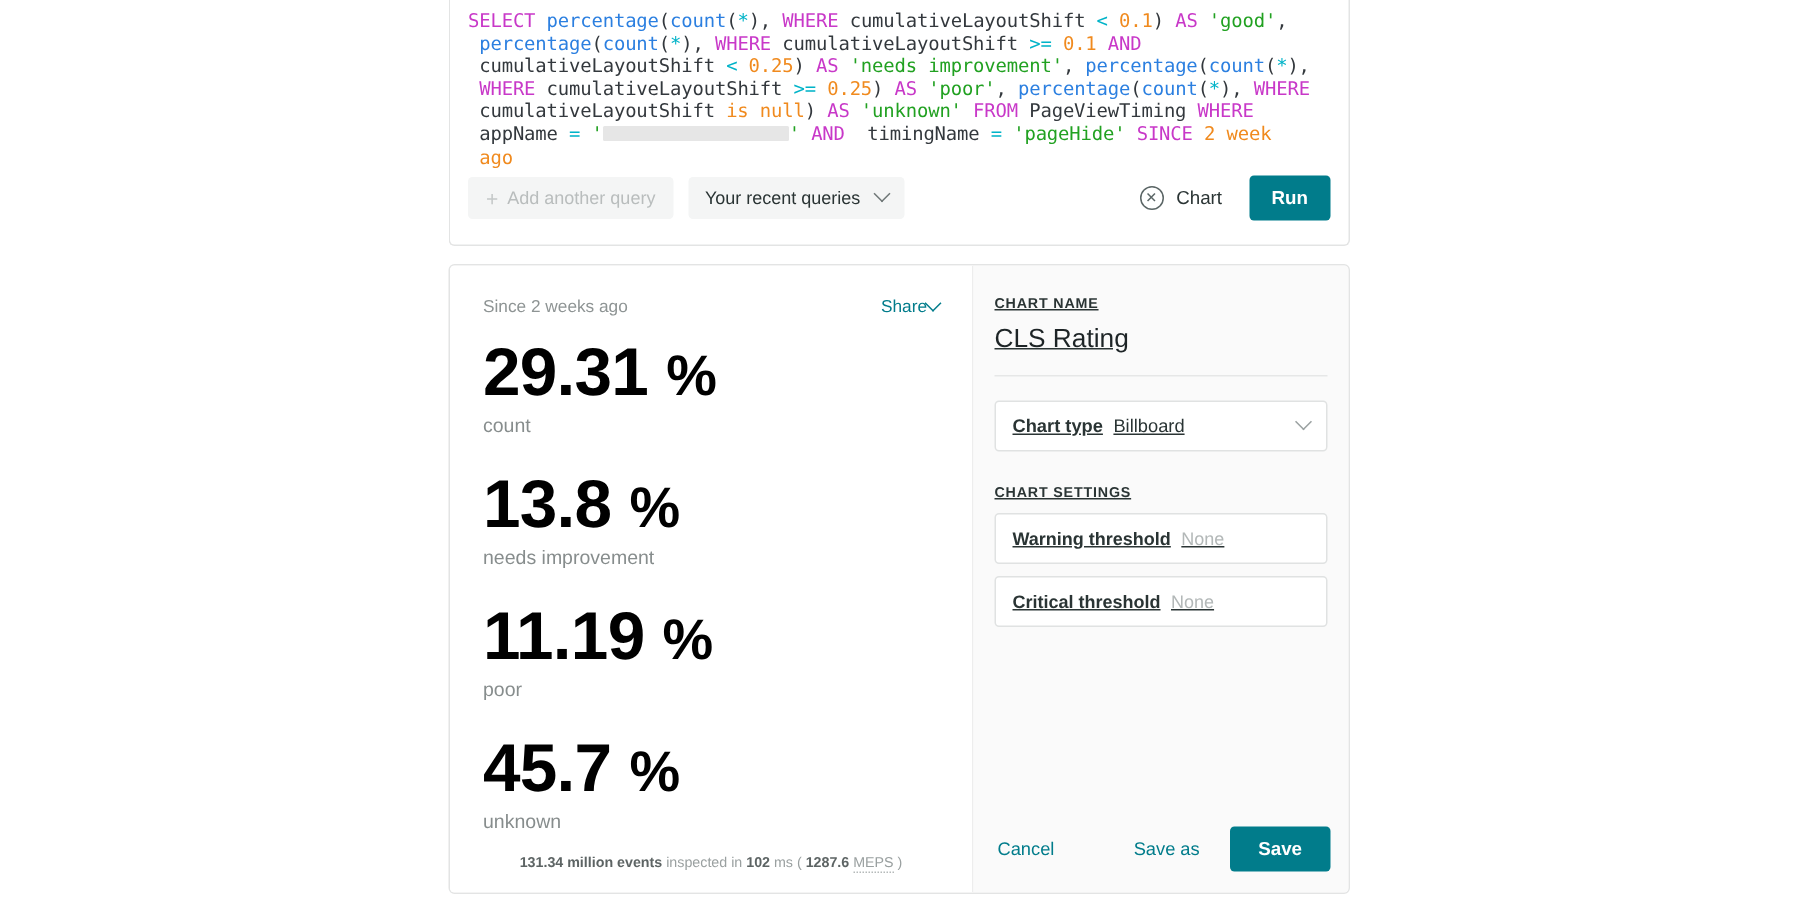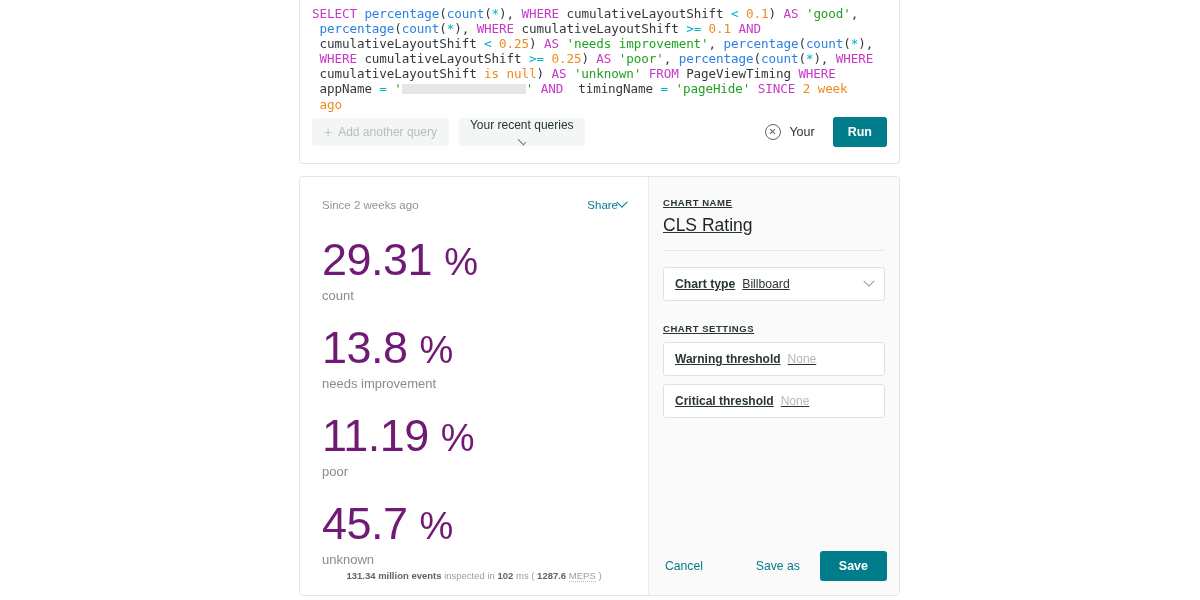--- a/index.html
+++ b/index.html
@@ -100,21 +100,20 @@
     height: 28px;
     padding: 0 11px;
     margin-left: 10px;
     border: none;
     border-radius: 3px;
     background: #f4f5f5;
     color: #2a3434;
     font-size: 12px;
     font-family: "Liberation Sans", sans-serif;
     cursor: pointer;
-    flex-direction: column;
   }
   .spacer { flex: 1 1 auto; }
   .btn-clear {
     display: inline-flex;
     align-items: center;
     gap: 8px;
     height: 28px;
     background: none;
     border: none;
     color: #2a3434;
@@ -208,25 +207,24 @@
   .billboards {
     padding: 14px 22px 0 22px;
   }
   .bb {
     margin-bottom: 22px;
   }
   .bb:last-child { margin-bottom: 0; }
   .bb-value {
     font-size: 45px;
     line-height: 1.02;
-    font-weight: 400;
-    color: #701a75;
+    font-weight: 700;
+    color: #000000;
     letter-spacing: -0.5px;
     white-space: nowrap;
-    margin-top: 12px;
   }
   .bb-value .unit { font-size: 38px; }
   .bb-label {
     margin-top: 5px;
     font-size: 13px;
     color: #878d8d;
   }
 
   .viz-foot {
     position: absolute;
@@ -354,21 +352,21 @@
 
       <button class="btn-recent">
         <span>Your recent queries</span>
         <span class="chev chev-gray"></span>
       </button>
 
       <div class="spacer"></div>
 
       <button class="btn-clear">
         <span class="x-circle"></span>
-        <span>Your</span>
+        <span>Chart</span>
       </button>
 
       <button class="btn-primary">Run</button>
     </div>
   </section>
 
   <section class="result-card">
 
     <div class="viz-pane">
 

